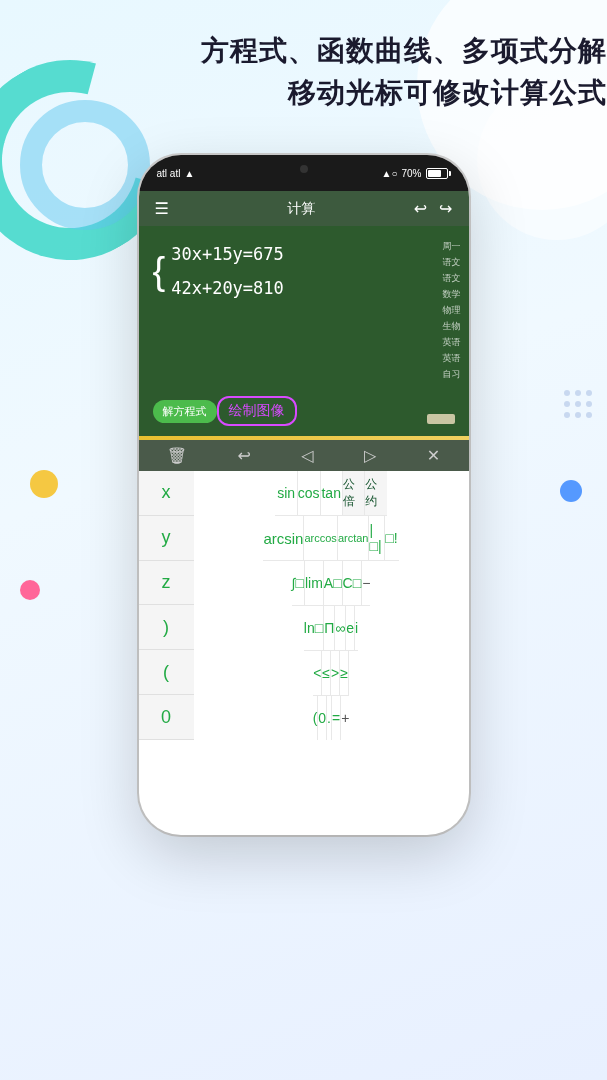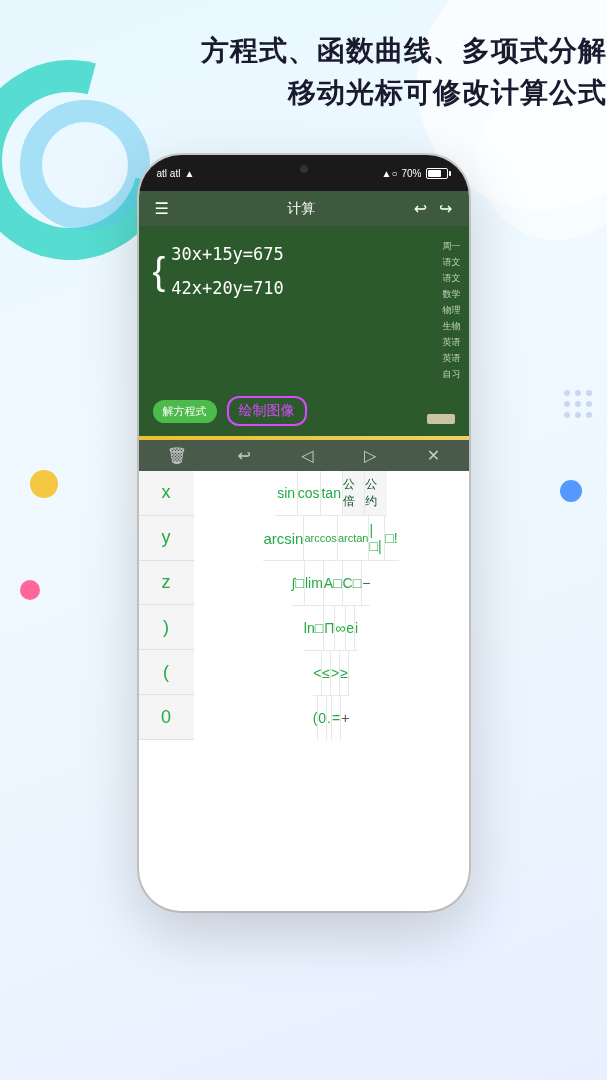--- a/index.html
+++ b/index.html
@@ -115,21 +115,21 @@
       letter-spacing: 1px;
     }
 
     
     .phone-mockup {
       position: absolute;
       top: 155px;
       left: 50%;
       transform: translateX(-50%);
       width: 330px;
-      height: 756px;
+      height: 680px;
       background: white;
       border-radius: 42px;
       box-shadow: 0 20px 60px rgba(0,0,0,0.18), 0 0 0 2px #d0d0d0;
       overflow: hidden;
       z-index: 5;
     }
     .phone-notch-area {
       background: #1a1a1a;
       height: 36px;
       display: flex;
@@ -256,21 +256,20 @@
     .sidebar-label {
       font-size: 9px;
       color: rgba(255,255,255,0.7);
       text-align: right;
       writing-mode: horizontal-tb;
     }
     .chalkboard-buttons {
       margin-top: auto;
       padding-top: 8px;
       display: flex;
-      gap: 10px;
       align-items: center;
     }
     .btn-solve {
       background: #4cbb4c;
       color: white;
       font-size: 11px;
       padding: 4px 10px;
       border-radius: 12px;
       border: none;
       cursor: pointer;
@@ -431,21 +430,21 @@
       <span class="toolbar-icon">↩</span>
       <span class="toolbar-icon">↪</span>
     </div>
   </div>
 
   <div class="chalkboard">
     <div class="brace-system">
       <span class="big-brace">{</span>
       <div class="equations">
         <div class="equation-line">30x+15y=675</div>
-        <div class="equation-line">42x+20y=710</div>
+        <div class="equation-line">42x+20y=810</div>
       </div>
     </div>
     <div class="sidebar-labels">
       <span class="sidebar-label">周一</span>
       <span class="sidebar-label">语文</span>
       <span class="sidebar-label">语文</span>
       <span class="sidebar-label">数学</span>
       <span class="sidebar-label">物理</span>
       <span class="sidebar-label">生物</span>
       <span class="sidebar-label">英语</span>

